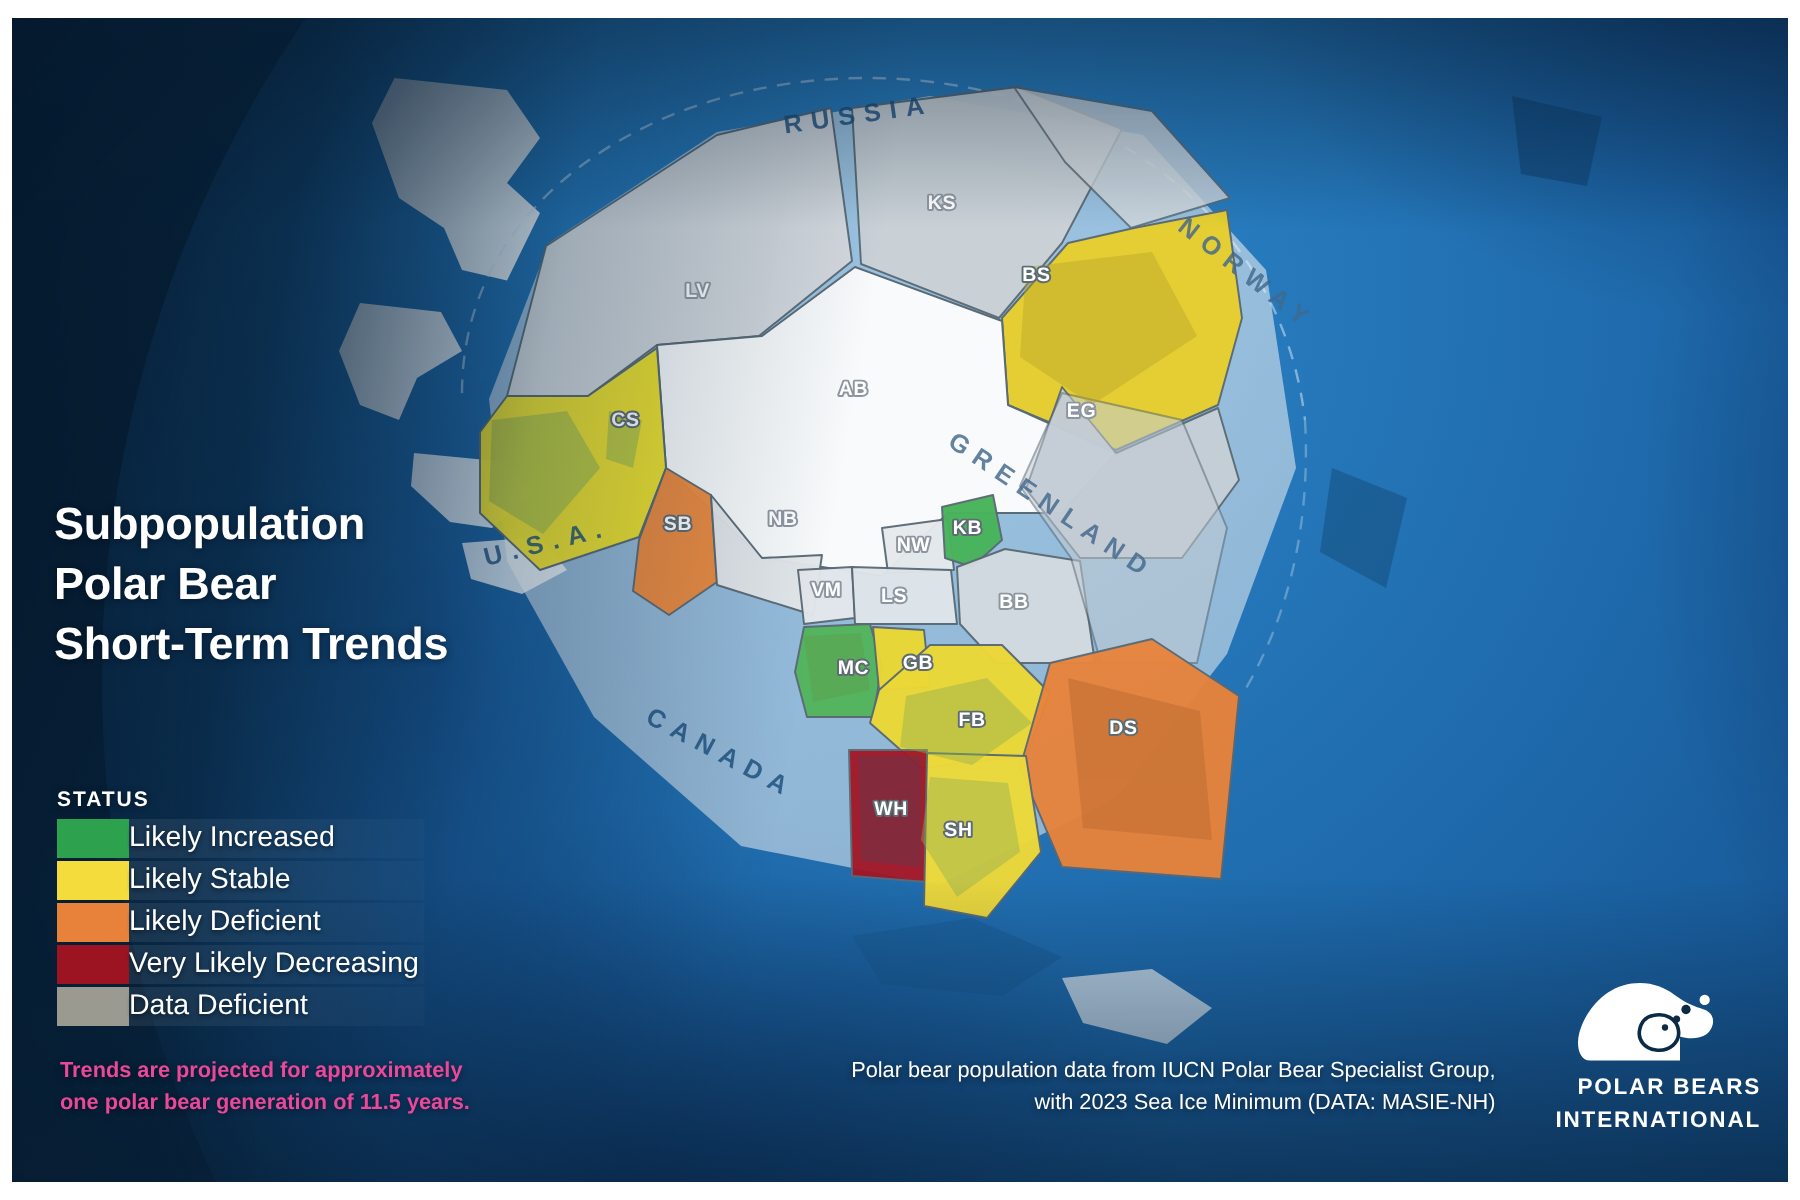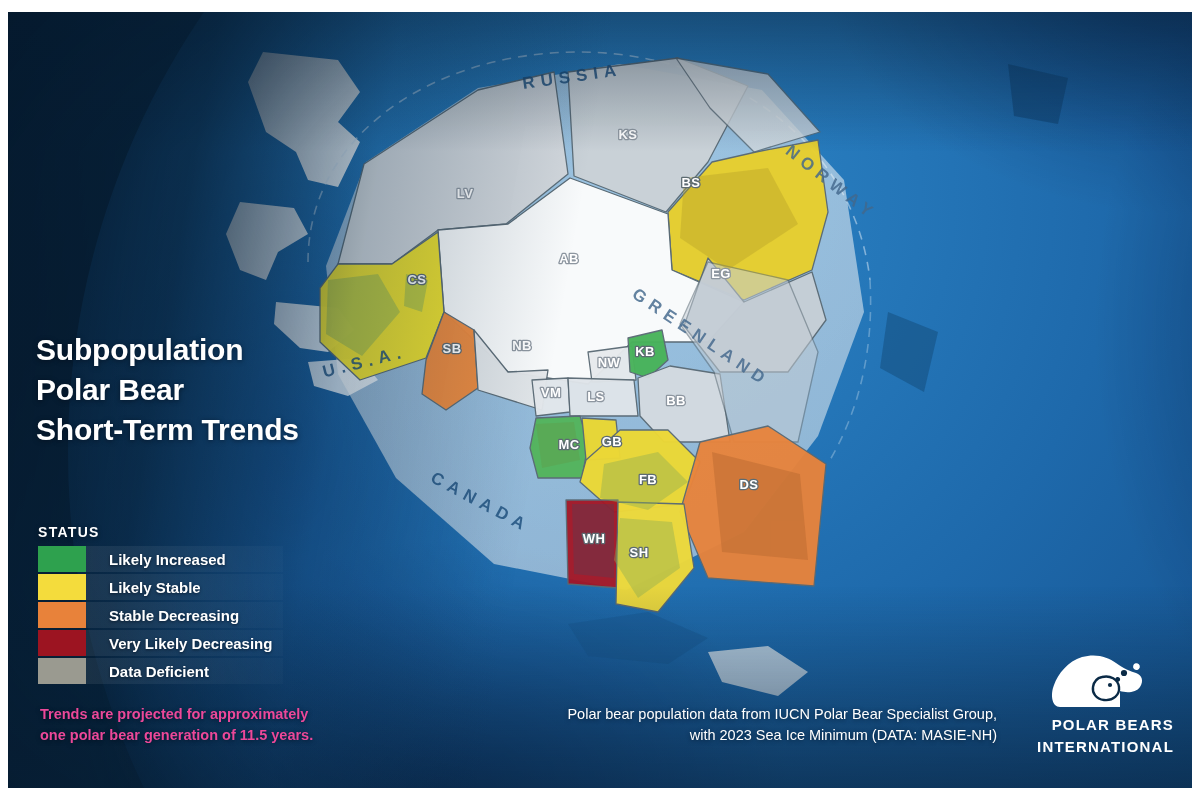--- a/index.html
+++ b/index.html
@@ -108,22 +108,22 @@
   }
   #legend { position:absolute; left:30px; top:534px; width:245px; }
   .lrow {
     position:relative;
     display:flex; align-items:center;
     height:26px; margin-bottom:2px;
     background:linear-gradient(90deg, rgba(255,255,255,.09) 0%, rgba(255,255,255,.055) 55%, rgba(255,255,255,.02) 100%);
   }
   .sw { width:48px; height:26px; flex:0 0 48px; }
   .ltxt {
-    color:#ffffff; font-size:15px; font-weight:700;
-    padding-left:23px; white-space:nowrap;
+    color:#ffffff; font-size:19px; font-weight:400;
+    padding-left:0; white-space:nowrap;
     text-shadow:0 1px 3px rgba(0,12,24,.65);
   }
   #note {
     position:absolute; left:32px; top:692px;
     color:#ec4899; font-size:14.5px; font-weight:700; line-height:1.42;
     text-shadow:0 1px 4px rgba(0,12,24,.6);
   }
   #source {
     position:absolute; right:195px; top:692px;
     color:#ffffff; font-size:14.5px; font-weight:400; line-height:1.42;
@@ -281,21 +281,21 @@
       <div class="lrow">
         <div class="sw" style="background: rgb(46, 161, 78);"></div>
         <div class="ltxt">Likely Increased</div>
       </div>
       <div class="lrow">
         <div class="sw" style="background: rgb(244, 220, 60);"></div>
         <div class="ltxt">Likely Stable</div>
       </div>
       <div class="lrow">
         <div class="sw" style="background: rgb(232, 130, 58);"></div>
-        <div class="ltxt">Stable Decreasing</div>
+        <div class="ltxt">Likely Deficient</div>
       </div>
       <div class="lrow">
         <div class="sw" style="background: rgb(156, 20, 33);"></div>
         <div class="ltxt">Very Likely Decreasing</div>
       </div>
       <div class="lrow">
         <div class="sw" style="background: rgb(154, 154, 144);"></div>
         <div class="ltxt">Data Deficient</div>
       </div>
     </div>

